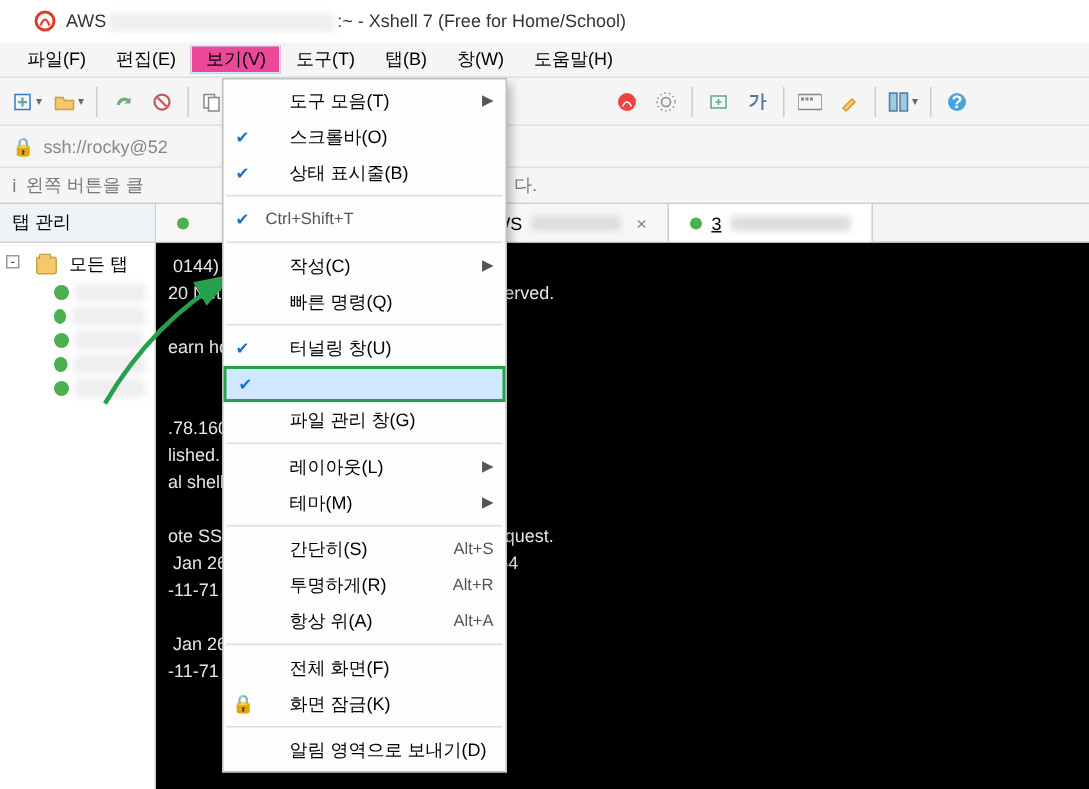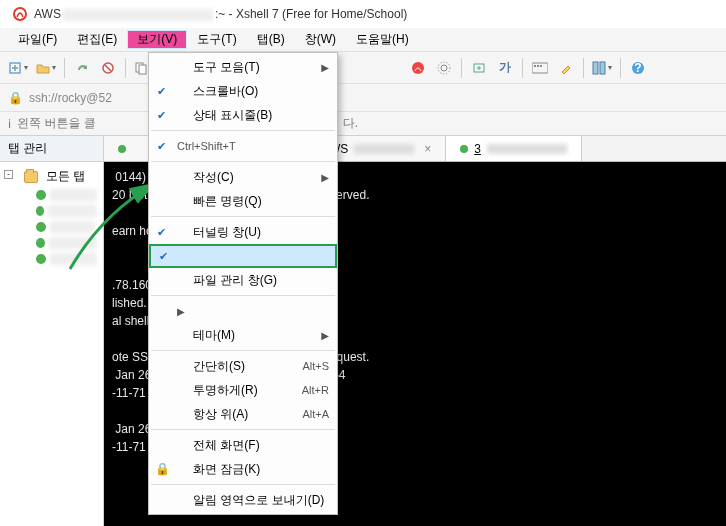--- a/index.html
+++ b/index.html
@@ -1,18 +1,18 @@
 <!DOCTYPE html>
 <html><head>
 <meta charset="utf-8">
 <style>
 * { margin: 0; padding: 0; box-sizing: border-box; font-family: "Malgun Gothic", "Segoe UI", sans-serif; font-size: 12px; }
 body { background: #fff; width: 726px; height: 526px; overflow: hidden; position: relative; }
 
-.titlebar { height: 28px; display: flex; align-items: center; padding: 0 12px; background: #fff; }
+.titlebar { height: 28px; display: flex; align-items: center; padding: 0 22px; background: #fff; }
 .titlebar .logo { width: 16px; height: 16px; margin-right: 6px; }
 .titlebar .title { color: #333; }
 
 .menubar { height: 24px; display: flex; align-items: center; padding: 0 8px; border-bottom: 1px solid #e0e0e0; background: #f5f5f5; }
 .menubar .item { padding: 3px 10px; cursor: default; }
 .menubar .item.active { background: #ec4899; border: 1px solid #cce8ff; padding: 0 9px; }
 
 .toolbar { height: 32px; display: flex; align-items: center; padding: 0 6px; gap: 4px; background: #f5f5f5; border-bottom: 1px solid #e0e0e0; }
 .tool { width: 22px; height: 22px; display: flex; align-items: center; justify-content: center; }
 .sep { width: 1px; height: 20px; background: #ccc; margin: 0 2px; }
@@ -289,20 +289,21 @@
       <span class="lbl">터널링 창(U)</span>
     </div>
   <div class="row sel">
       <span class="chk">✔</span>
     </div>
   <div class="row">
       <span class="lbl">파일 관리 창(G)</span>
     </div>
   <hr>
   <div class="row">
+      <span class="lbl">레이아웃(L)</span>
       <span class="sub">▶</span>
     </div>
   <div class="row">
       <span class="lbl">테마(M)</span>
       <span class="sub">▶</span>
     </div>
   <hr>
   <div class="row">
       <span class="lbl">간단히(S)</span>
       <span class="acc">Alt+S</span>

